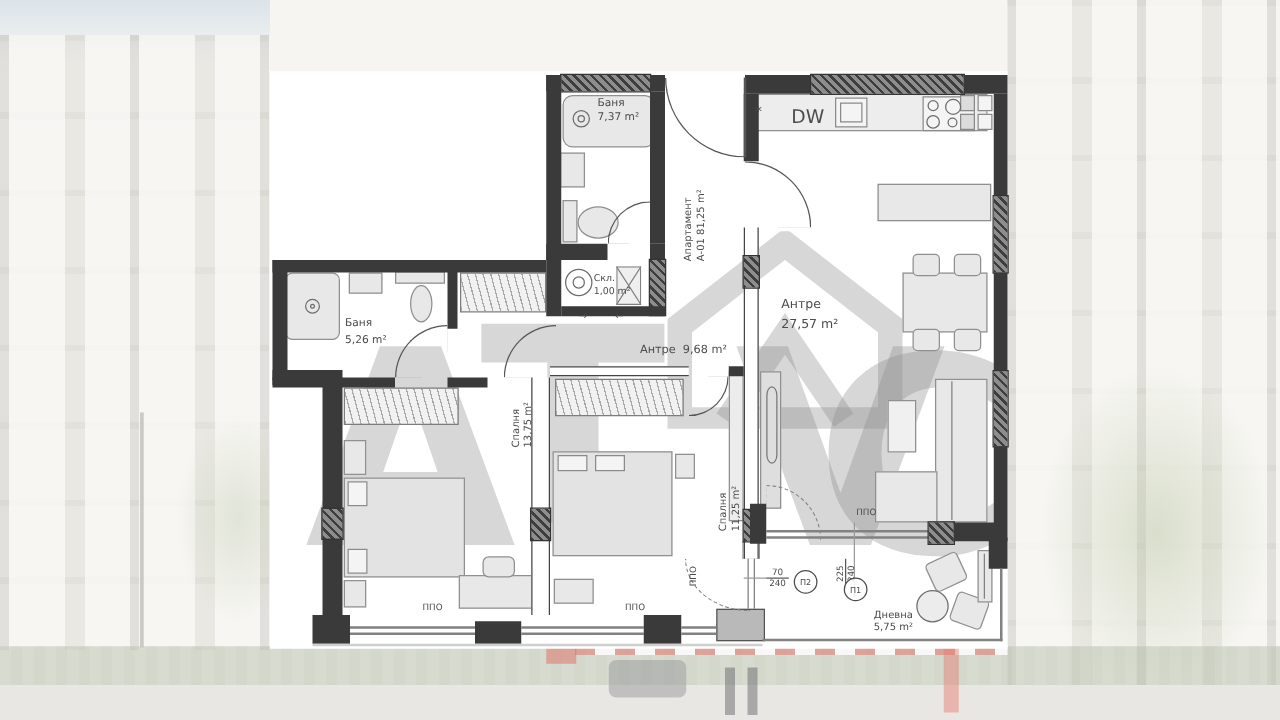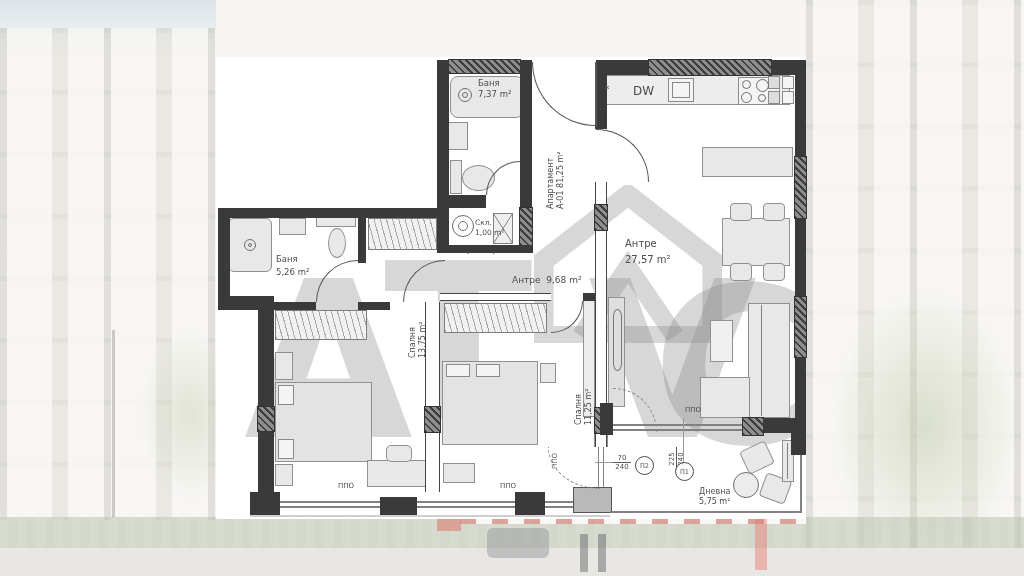--- a/index.html
+++ b/index.html
@@ -230,21 +230,21 @@
 
     <div class="lbl" style="left:262px;top:21px;font-size:8.5px;">
       <div>Баня</div>
       <div>7,37 m²</div>
     </div>
     <div class="lbl rot" style="left:330px;top:152px;font-size:8px;">
       <div>Апартамент</div>
       <div>А-01 81,25 m²</div>
     </div>
     <div class="lbl" style="left:388px;top:26px;font-size:11px;">*</div>
-    <div class="lbl" style="left:417px;top:27px;font-size:12px;text-align:right;">DW</div>
+    <div class="lbl" style="left:417px;top:27px;font-size:15px;text-align:right;">DW</div>
     <div class="lbl" style="left:409px;top:180px;font-size:10px;">
       <div>Антре</div>
       <div style="margin-top:3px;">27,57 m²</div>
     </div>
     <div class="lbl" style="left:60px;top:197px;font-size:8.5px;">
       <div>Баня</div>
       <div style="margin-top:2px;">5,26 m²</div>
     </div>
     <div class="lbl" style="left:259px;top:161px;font-size:7.5px;">
       <div>Скл.</div>

